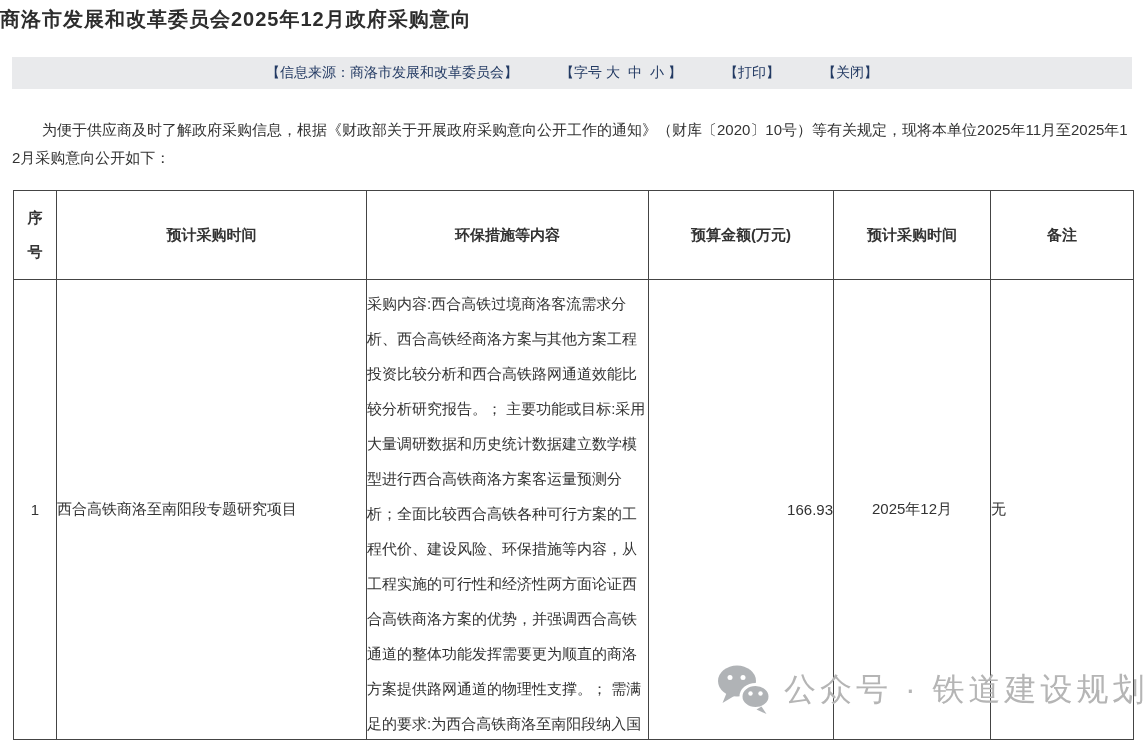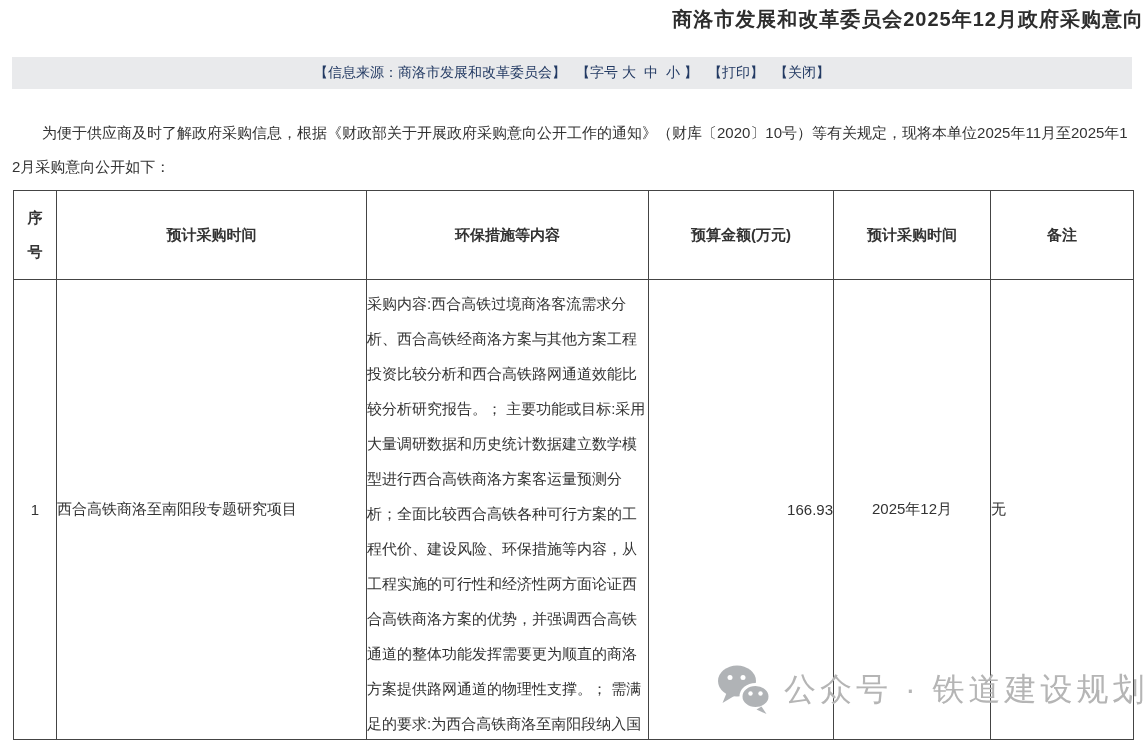--- a/index.html
+++ b/index.html
@@ -6,40 +6,40 @@
   html,body { margin:0; padding:0; }
   body {
     width:1144px; height:744px; position:relative; overflow:hidden;
     background:#ffffff; color:#333;
     font-family:"Liberation Sans","DejaVu Sans",sans-serif;
   }
 
   
   .page-title {
     position:absolute; top:6px; left:0; width:100%;
-    text-align:right; font-size:20px; font-weight:bold; color:#2d2d2d;
+    text-align:left; font-size:20px; font-weight:bold; color:#2d2d2d;
     margin:0; letter-spacing:1px;
   }
 
   
   .info-bar {
     position:absolute; top:57px; left:12px; width:1120px; height:32px;
     background:#e9eaec; color:#233a63; font-size:14px;
     display:flex; align-items:center; justify-content:center;
   }
-  .info-bar .seg { white-space:nowrap; margin:0 5px; }
+  .info-bar .seg { white-space:nowrap; margin:0 21px; }
   .info-bar .red { color:#ff3300; }
   .info-bar .gap-before { margin-left:10px; }
   .fs-link { margin:0 4px; cursor:pointer; }
   .clickable { cursor:pointer; }
 
   
   .intro {
     position:absolute; top:116px; left:12px; width:1122px;
-    font-size:15px; line-height:34px; color:#333;
+    font-size:15px; line-height:28px; color:#333;
     text-indent:2em; margin:0; word-break:break-all;
   }
 
   
   table.proc {
     position:absolute; top:190px; left:13px; width:1120px;
     border-collapse:collapse; table-layout:fixed;
   }
   table.proc th, table.proc td { border:1px solid #444; }
   table.proc thead tr { height:82px; }

